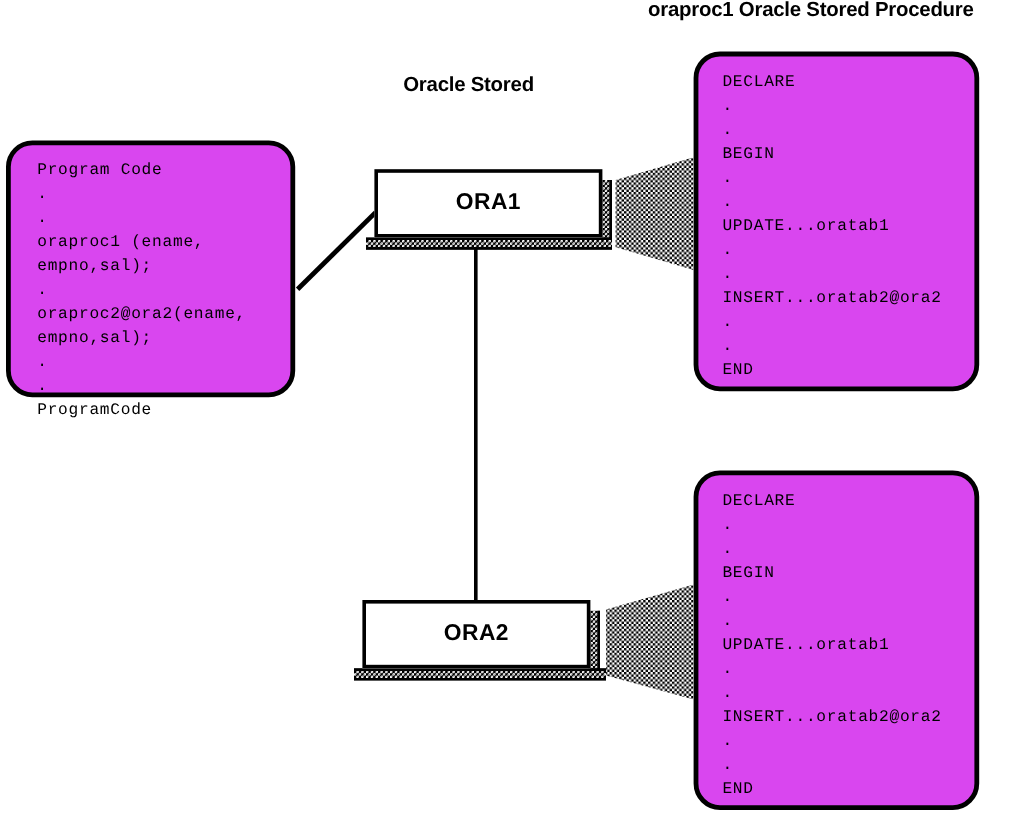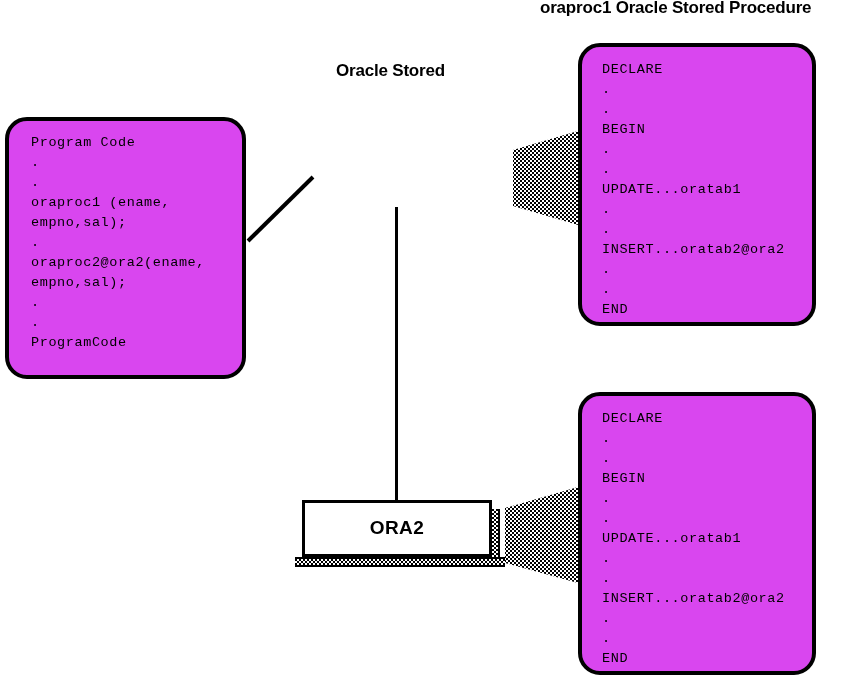--- a/index.html
+++ b/index.html
@@ -38,21 +38,21 @@
   #proc2-title   { left: 550px; top: 353px; font-size: 17px; }
 
   
   .code-box {
     position: absolute;
     border: 4px solid #000000;
     border-radius: 22px;
     background: #d946ef;
     box-sizing: border-box;
   }
-  #app-box   { left: 5px;   top: 117px; width: 241px; height: 262px; }
+  #app-box   { left: 5px;   top: 117px; width: 241px; height: 214px; }
   #proc1-box { left: 578px; top: 43px;  width: 238px; height: 283px; }
   #proc2-box { left: 578px; top: 392px; width: 238px; height: 283px; }
 
   .code-lines {
     position: absolute;
     left: 22px;
     top: 12px;
     right: 6px;
     font-family: "Liberation Mono", "DejaVu Sans Mono", monospace;
     font-size: 13.5px;
@@ -184,20 +184,27 @@
   </div>
 
   <div class="code-box" id="proc1-box">
     <div class="code-lines"><div class="code-line">DECLARE</div><div class="code-line">.</div><div class="code-line">.</div><div class="code-line">BEGIN</div><div class="code-line">.</div><div class="code-line">.</div><div class="code-line">UPDATE...oratab1</div><div class="code-line">.</div><div class="code-line">.</div><div class="code-line">INSERT...oratab2@ora2</div><div class="code-line">.</div><div class="code-line">.</div><div class="code-line">END</div></div>
   </div>
 
   <div class="code-box" id="proc2-box">
     <div class="code-lines"><div class="code-line">DECLARE</div><div class="code-line">.</div><div class="code-line">.</div><div class="code-line">BEGIN</div><div class="code-line">.</div><div class="code-line">.</div><div class="code-line">UPDATE...oratab1</div><div class="code-line">.</div><div class="code-line">.</div><div class="code-line">INSERT...oratab2@ora2</div><div class="code-line">.</div><div class="code-line">.</div><div class="code-line">END</div></div>
   </div>
 
+  <div class="server-wrap" id="ora1-wrap">
+    <div class="shadow-right"></div>
+    <div class="shadow-bottom"></div>
+    <div class="server-box">
+      <div class="server-label">ORA1</div>
+    </div>
+  </div>
 
   <div class="server-wrap" id="ora2-wrap">
     <div class="shadow-right"></div>
     <div class="shadow-bottom"></div>
     <div class="server-box">
       <div class="server-label">ORA2</div>
     </div>
   </div>
 
 </div>

